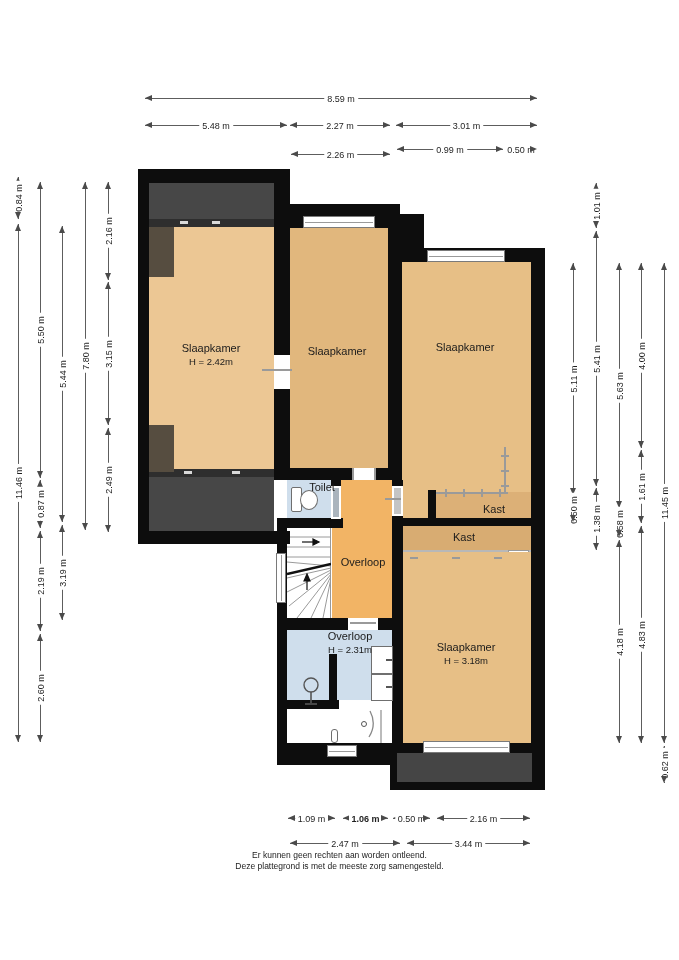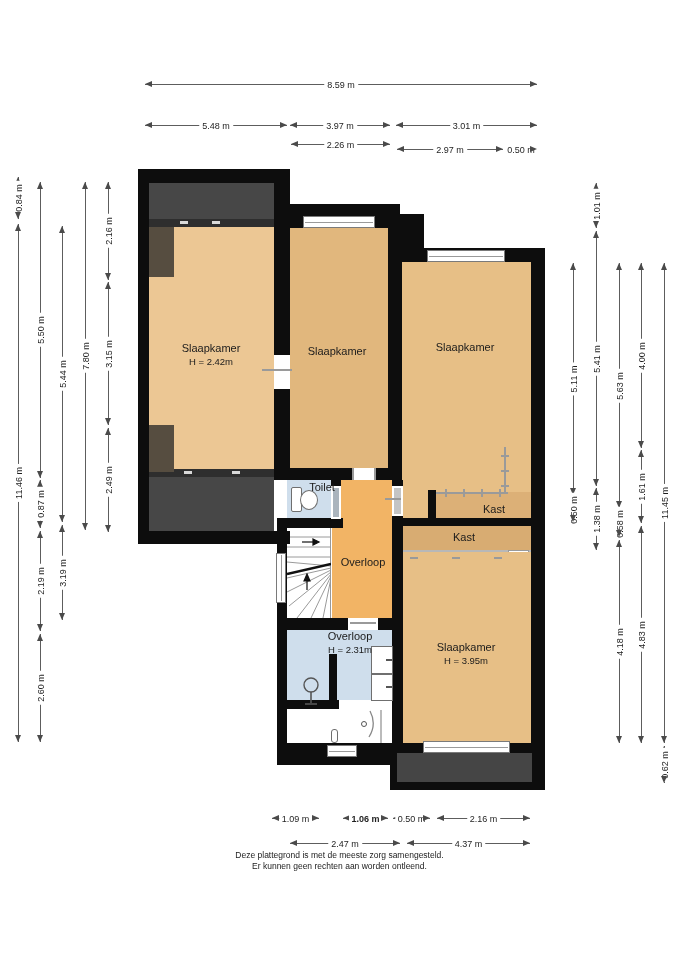--- a/index.html
+++ b/index.html
@@ -146,61 +146,61 @@
     <line x1="11" y1="16" x2="11" y2="27" stroke="#555" stroke-width="1.6"></line>
     <line x1="5" y1="28" x2="17" y2="28" stroke="#555" stroke-width="1.6"></line>
   </svg>
   <div class="fixture" style="left:371px;top:646px;width:22px;height:28px;"></div>
   <div class="tick" style="left:386px;top:659px;width:6px;height:2px;background:#555;"></div>
   <div class="fixture" style="left:371px;top:674px;width:22px;height:27px;"></div>
   <div class="tick" style="left:386px;top:686px;width:6px;height:2px;background:#555;"></div>
   <div class="fixture" style="left:331px;top:729px;width:7px;height:14px;border-radius:3px;"></div>
 
   <div class="footer" style="top:850px;">
+    <div>Er kunnen geen rechten aan worden ontleend.</div>
     <div>Deze plattegrond is met de meeste zorg samengesteld.</div>
-    <div>Er kunnen geen rechten aan worden ontleend.</div>
   </div>
-<div class="dim dim-h" style="left: 145px; top: 84px; width: 392px;">
+<div class="dim dim-h" style="left: 145px; top: 98px; width: 392px;">
       <span class="lbl">8.59 m</span>
     </div>
     <div class="dim dim-h" style="left: 145px; top: 125px; width: 142px;">
       <span class="lbl">5.48 m</span>
     </div>
     <div class="dim dim-h" style="left: 290px; top: 125px; width: 100px;">
-      <span class="lbl">3.97 m</span>
+      <span class="lbl">2.27 m</span>
     </div>
     <div class="dim dim-h" style="left: 396px; top: 125px; width: 141px; text-decoration: underline;">
       <span class="lbl">3.01 m</span>
     </div>
-    <div class="dim dim-h" style="left: 291px; top: 144px; width: 99px;">
+    <div class="dim dim-h" style="left: 291px; top: 154px; width: 99px;">
       <span class="lbl">2.26 m</span>
     </div>
     <div class="dim dim-h" style="left: 397px; top: 149px; width: 106px;">
-      <span class="lbl">2.97 m</span>
+      <span class="lbl">0.99 m</span>
     </div>
     <div class="dim dim-h" style="left: 505px; top: 149px; width: 32px;">
       <span class="lbl">0.50 m</span>
     </div>
-    <div class="dim dim-h" style="left: 272px; top: 818px; width: 47px;">
+    <div class="dim dim-h" style="left: 288px; top: 818px; width: 47px;">
       <span class="lbl">1.09 m</span>
     </div>
     <div class="dim dim-h" style="left: 343px; top: 818px; width: 45px; font-weight: bold;">
       <span class="lbl">1.06 m</span>
     </div>
     <div class="dim dim-h" style="left: 393px; top: 818px; width: 37px;">
       <span class="lbl">0.50 m</span>
     </div>
     <div class="dim dim-h" style="left: 437px; top: 818px; width: 93px;">
       <span class="lbl">2.16 m</span>
     </div>
     <div class="dim dim-h" style="left: 290px; top: 843px; width: 110px;">
       <span class="lbl">2.47 m</span>
     </div>
     <div class="dim dim-h" style="left: 407px; top: 843px; width: 123px;">
-      <span class="lbl">4.37 m</span>
+      <span class="lbl">3.44 m</span>
     </div>
     <div class="dim dim-v" style="left: 18px; top: 177px; height: 42px;">
       <span class="lbl">0.84 m</span>
     </div>
     <div class="dim dim-v" style="left: 18px; top: 224px; height: 518px;">
       <span class="lbl">11.46 m</span>
     </div>
     <div class="dim dim-v" style="left: 40px; top: 182px; height: 296px;">
       <span class="lbl">5.50 m</span>
     </div>
@@ -291,15 +291,15 @@
     </div>
     <div class="room-label" style="left: 363px; top: 563px;">
       <div>Overloop</div>
     </div>
     <div class="room-label" style="left: 350px; top: 643px;">
       <div>Overloop</div>
       <div class="sub">H = 2.31m</div>
     </div>
     <div class="room-label" style="left: 466px; top: 654px;">
       <div>Slaapkamer</div>
-      <div class="sub">H = 3.95m</div>
+      <div class="sub">H = 3.18m</div>
     </div>
   </div>
 
 </body></html>

